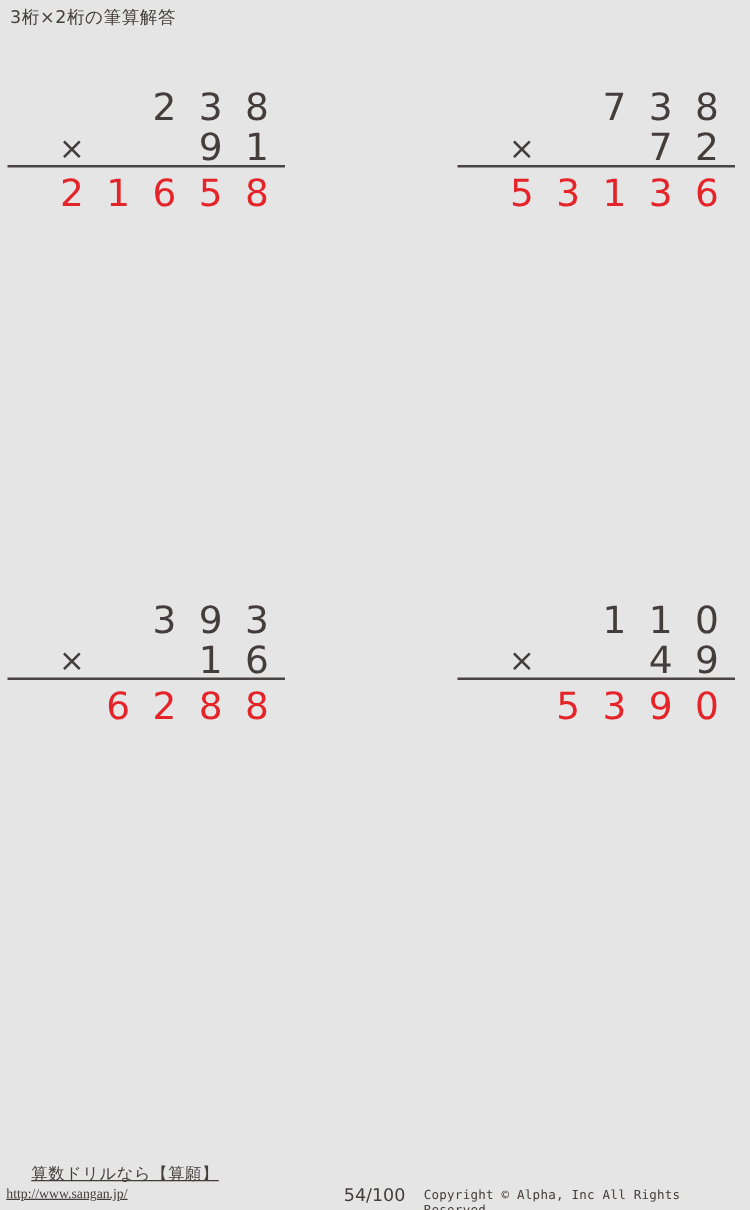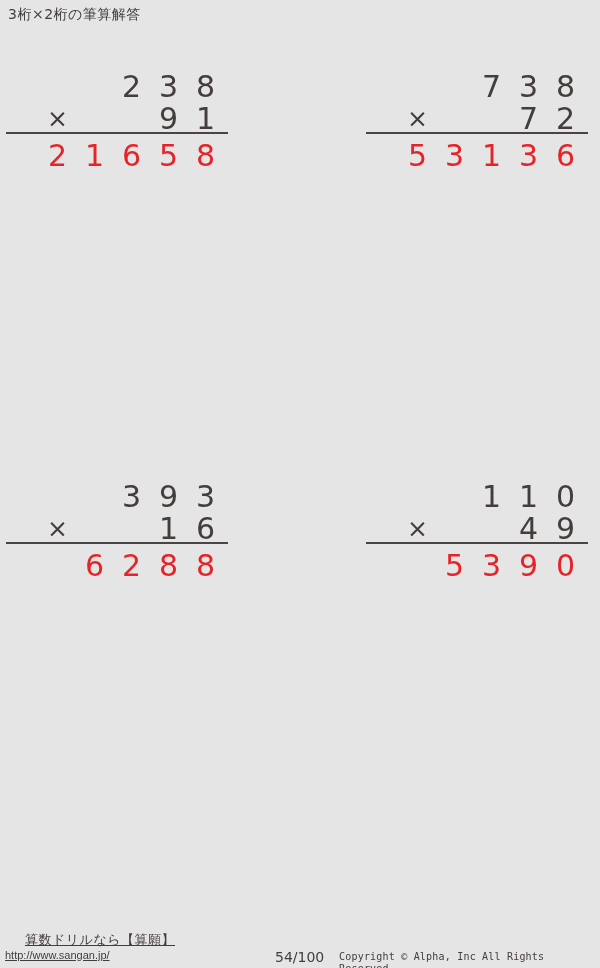--- a/index.html
+++ b/index.html
@@ -66,21 +66,21 @@
     text-decoration: underline;
     letter-spacing: 0.5px;
     margin-left: 20px;
   }
   .footer-url {
     position: absolute;
     left: 5px;
     top: 949px;
     font-size: 11px;
     line-height: 13px;
-    font-family: Liberation Sans, sans-serif;
+    font-family: Liberation Serif, serif;
     color: var(--ink, #433d3b);
     text-decoration: underline;
   }
   .page-number {
     position: absolute;
     left: 275px;
     top: 948px;
     font-size: 14px;
     line-height: 18px;
     color: var(--ink, #433d3b);

